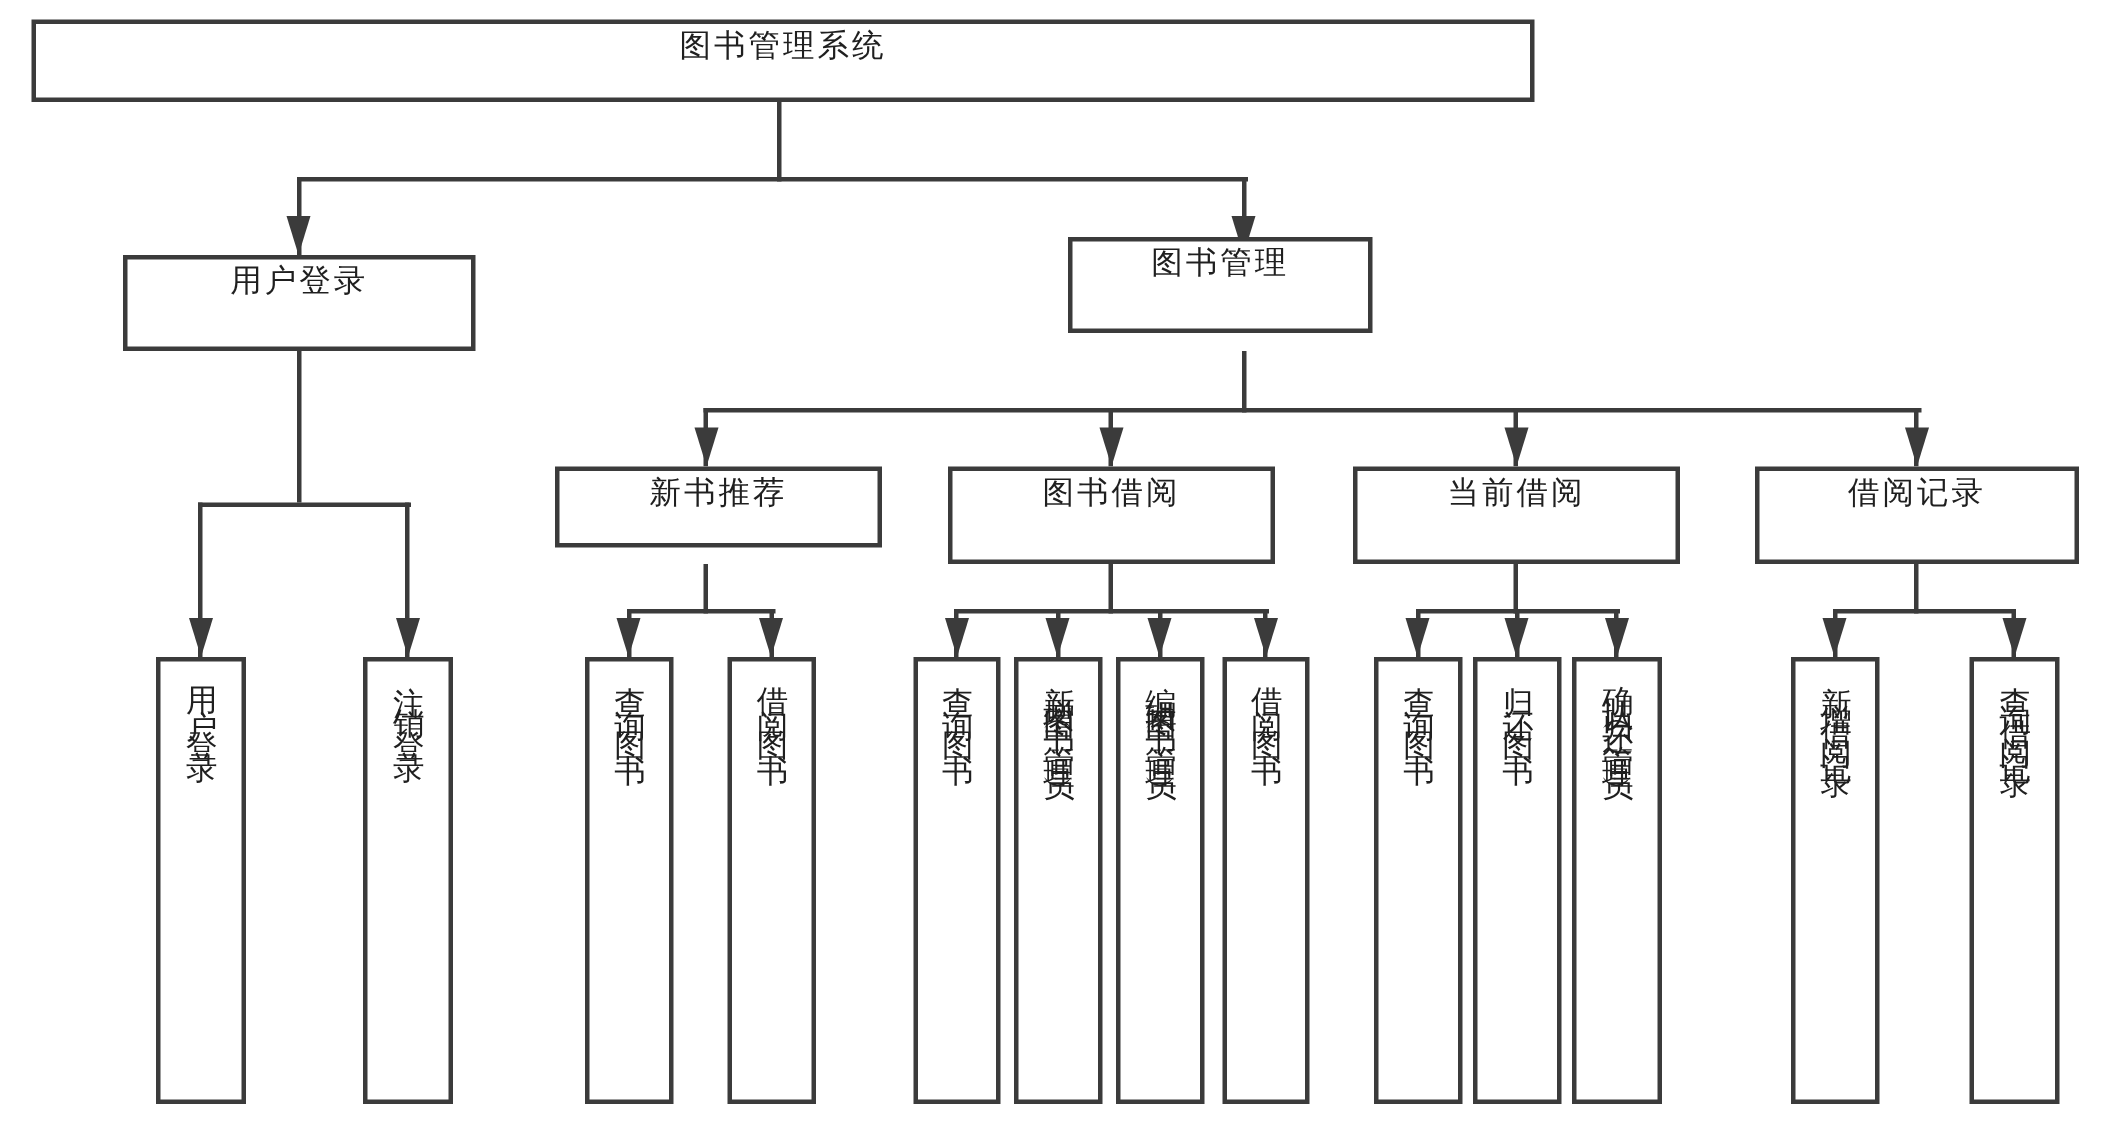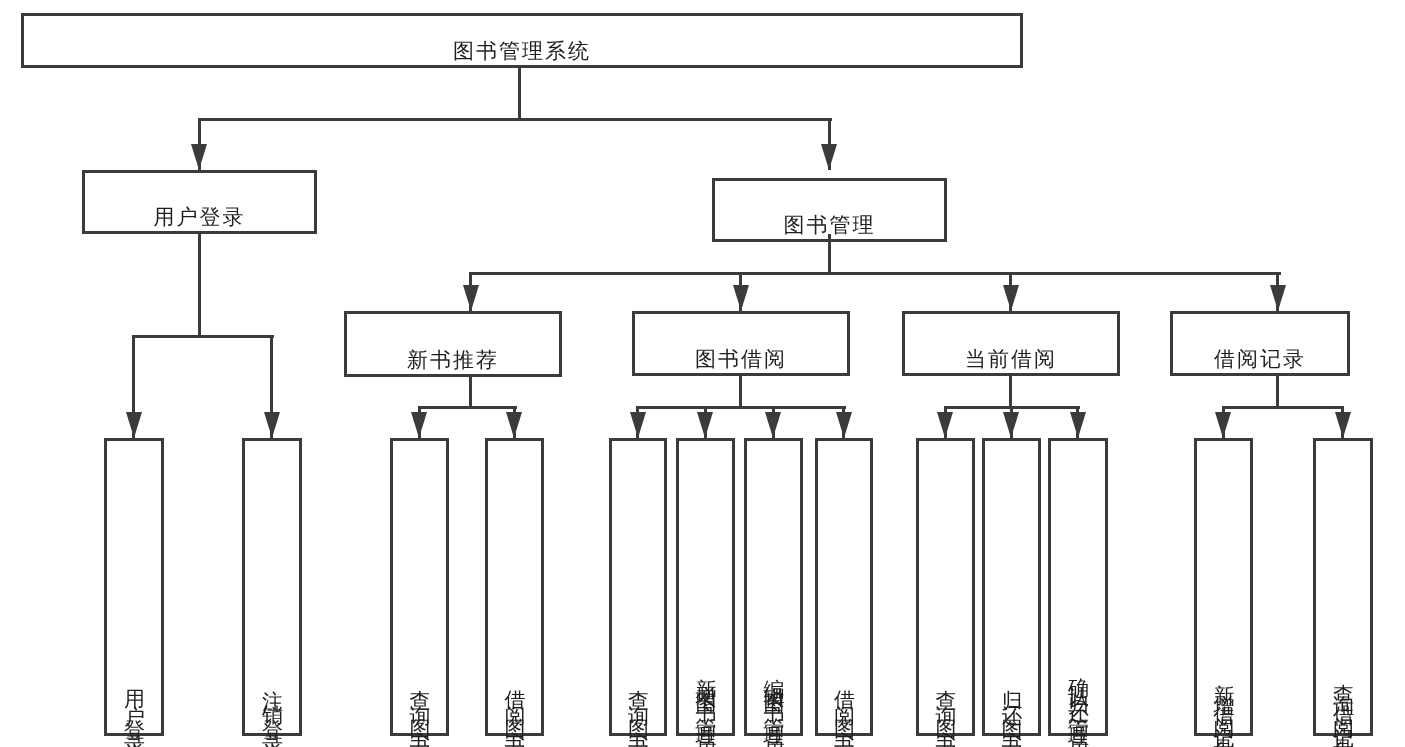--- a/index.html
+++ b/index.html
@@ -14,21 +14,21 @@
     width:1405px;height:747px;
     background:#ffffff;
     overflow:hidden;
   }
   
   .bx,.bv{
     position:absolute;
     box-sizing:border-box;
     border:3px solid var(--ln);
     background:#ffffff;
-    display:flex;align-items:flex-end;justify-content:center;
+    display:flex;align-items:flex-start;justify-content:center;
     color:var(--txt);
   }
   .bx span{letter-spacing:2px;font-size:21px;white-space:nowrap;}
   .bv span{
     writing-mode:vertical-rl;
     font-size:21px;
     line-height:1;
     white-space:nowrap;
   }
   .ls4{letter-spacing:15px;}
@@ -69,21 +69,21 @@
   <i class="lv" style="left:518px;top:68px;height:53px"></i>
   <i class="lh" style="left:198px;top:118px;width:634px"></i>
   <i class="lv" style="left:198px;top:118px;height:52px"></i>
   <i class="lv" style="left:828px;top:118px;height:52px"></i>
   <i class="ar" style="left:191px;top:144px"></i>
   <i class="ar" style="left:821px;top:144px"></i>
 
   <div class="bx" style="left:82px;top:170px;width:235px;height:64px">
     <span>用户登录</span>
   </div>
-  <div class="bx" style="left:712px;top:178px;width:235px;height:64px">
+  <div class="bx" style="left:712px;top:158px;width:203px;height:64px">
     <span>图书管理</span>
   </div>
 
   <i class="lv" style="left:198px;top:234px;height:101px"></i>
   <i class="lh" style="left:132px;top:335px;width:142px"></i>
   <i class="lv" style="left:132px;top:335px;height:103px"></i>
   <i class="lv" style="left:270px;top:335px;height:103px"></i>
   <i class="ar" style="left:126px;top:412px"></i>
   <i class="ar" style="left:264px;top:412px"></i>
 
@@ -91,30 +91,30 @@
   <i class="lh" style="left:469px;top:272px;width:812px"></i>
   <i class="lv" style="left:469px;top:272px;height:39px"></i>
   <i class="lv" style="left:739px;top:272px;height:39px"></i>
   <i class="lv" style="left:1009px;top:272px;height:39px"></i>
   <i class="lv" style="left:1276px;top:272px;height:39px"></i>
   <i class="ar" style="left:463px;top:285px"></i>
   <i class="ar" style="left:733px;top:285px"></i>
   <i class="ar" style="left:1003px;top:285px"></i>
   <i class="ar" style="left:1270px;top:285px"></i>
 
-  <div class="bx" style="left:344px;top:311px;width:218px;height:66px">
+  <div class="bx" style="left:370px;top:311px;width:218px;height:54px">
     <span>新书推荐</span>
   </div>
   <div class="bx" style="left:902px;top:311px;width:218px;height:65px">
     <span>当前借阅</span>
   </div>
   <div class="bx" style="left:632px;top:311px;width:218px;height:65px">
     <span>图书借阅</span>
   </div>
-  <div class="bx" style="left:1170px;top:311px;width:180px;height:65px">
+  <div class="bx" style="left:1170px;top:311px;width:216px;height:65px">
     <span>借阅记录</span>
   </div>
 
   <i class="lv" style="left:469px;top:376px;height:33px"></i>
   <i class="lh" style="left:418px;top:406px;width:99px"></i>
   <i class="lv" style="left:418px;top:406px;height:32px"></i>
   <i class="lv" style="left:513px;top:406px;height:32px"></i>
   <i class="ar" style="left:411px;top:412px"></i>
   <i class="ar" style="left:506px;top:412px"></i>
 

